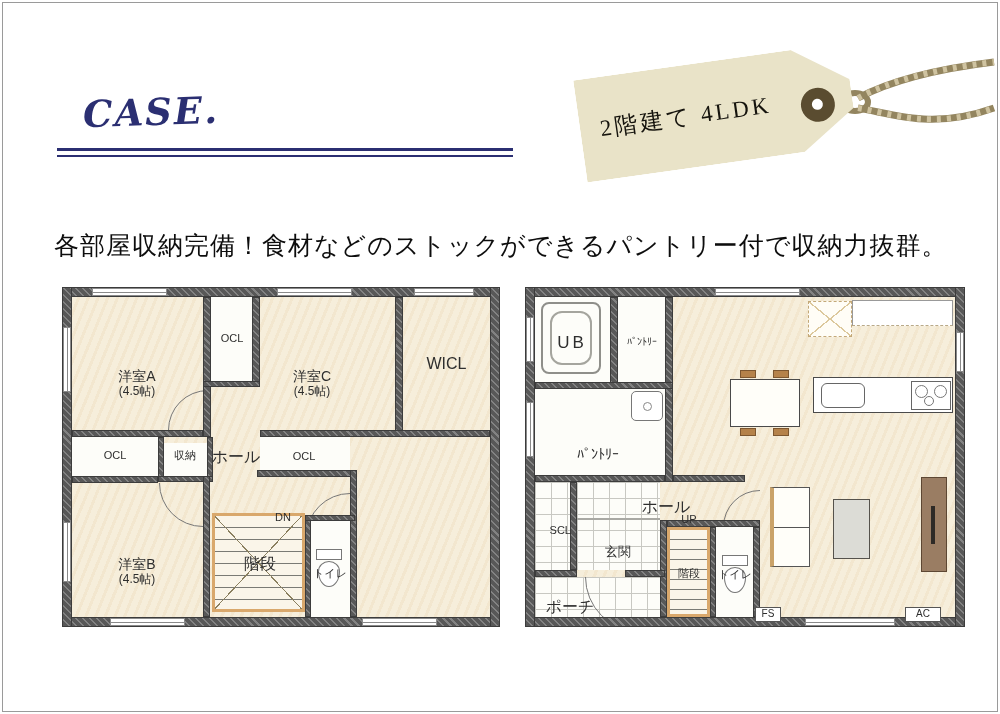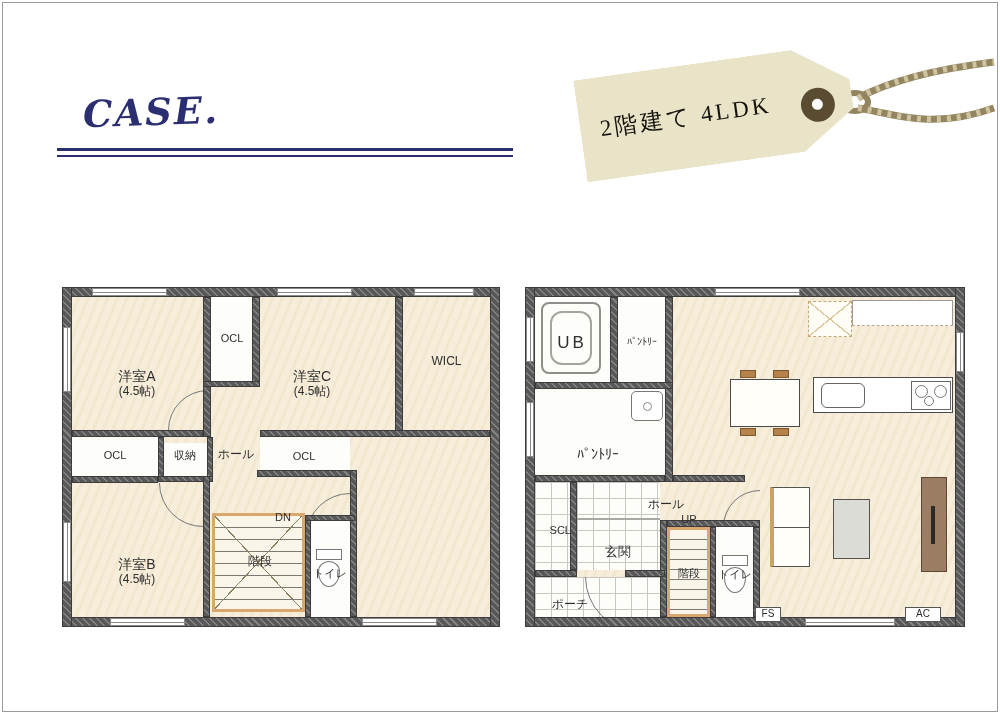--- a/index.html
+++ b/index.html
@@ -52,21 +52,21 @@
   .white-room{background:#fdfdf9;}
   .tile{background-color:#fdfdf9;
     background-image:linear-gradient(#c8c8c2 1px,rgba(0,0,0,0) 1px),
                      linear-gradient(90deg,#c8c8c2 1px,rgba(0,0,0,0) 1px);
     background-size:16px 16px;}
   .step-line{position:absolute;z-index:2;background:#a9a9a4;}
 
   .room-label{position:absolute;z-index:6;text-align:center;color:#2e2e2e;line-height:1.12;
     font-family:"Liberation Sans","DejaVu Sans",sans-serif;}
   .room-label .size{display:block;font-size:.85em;}
-  .lbl-14{font-size:14px;margin-top:20px;} .lbl-13{font-size:13px;} .lbl-12{font-size:12px;}
+  .lbl-14{font-size:14px;margin-top:20px;} .lbl-13{font-size:13px;} .lbl-12{font-size:16px;}
   .lbl-11{font-size:11px;} .lbl-10{font-size:10px;} .lbl-16{font-size:16px;letter-spacing:2px;}
   .lbl-17{font-size:17px;letter-spacing:3px;}
 
   .stairs{position:absolute;z-index:2;box-sizing:border-box;border:3px solid #d9a86c;
     background:repeating-linear-gradient(180deg,rgba(0,0,0,0) 0 9px,#7a7a74 9px 10px),#faf5e9;}
   .stairs.cross{background:
     linear-gradient(to top right,rgba(0,0,0,0) 49.4%,#8a7f5e 49.4% 50.2%,rgba(0,0,0,0) 50.2%),
     linear-gradient(to bottom right,rgba(0,0,0,0) 49.4%,#8a7f5e 49.4% 50.2%,rgba(0,0,0,0) 50.2%),
     repeating-linear-gradient(180deg,rgba(0,0,0,0) 0 11px,#7a7a74 11px 12px),#faf5e9;}
 
@@ -115,20 +115,21 @@
     <span class="tag-hole"></span>
   </div>
   <svg class="tag-strings" width="170" height="120" viewBox="0 0 170 120">
     <ellipse cx="27" cy="62" rx="13" ry="9" fill="none" stroke="#93855f" stroke-width="6"></ellipse>
     <path d="M30,58 C60,42 100,30 166,22" fill="none" stroke="#93855f" stroke-width="7"></path>
     <path d="M30,68 C66,74 104,90 166,68" fill="none" stroke="#93855f" stroke-width="7"></path>
     <path d="M30,58 C60,42 100,30 166,22" fill="none" stroke="#cfc3a0" stroke-width="6" stroke-dasharray="4 6"></path>
     <path d="M30,68 C66,74 104,90 166,68" fill="none" stroke="#cfc3a0" stroke-width="6" stroke-dasharray="4 6"></path>
   </svg>
 
+  <div class="description">各部屋収納完備！食材などのストックができるパントリー付で収納力抜群。</div>
 
   <div class="plan" id="plan-2f">
 
     <div class="overlay white-room" style="left:149px;top:10px;width:41px;height:88px;"></div>
     <div class="overlay white-room" style="left:10px;top:150px;width:86px;height:39px;"></div>
     <div class="overlay white-room" style="left:102px;top:156px;width:43px;height:33px;"></div>
     <div class="overlay white-room" style="left:198px;top:150px;width:90px;height:33px;"></div>
     <div class="overlay white-room" style="left:249px;top:234px;width:39px;height:96px;"></div>
 
     <div class="stairs cross" style="left:150px;top:226px;width:93px;height:99px;"></div>

